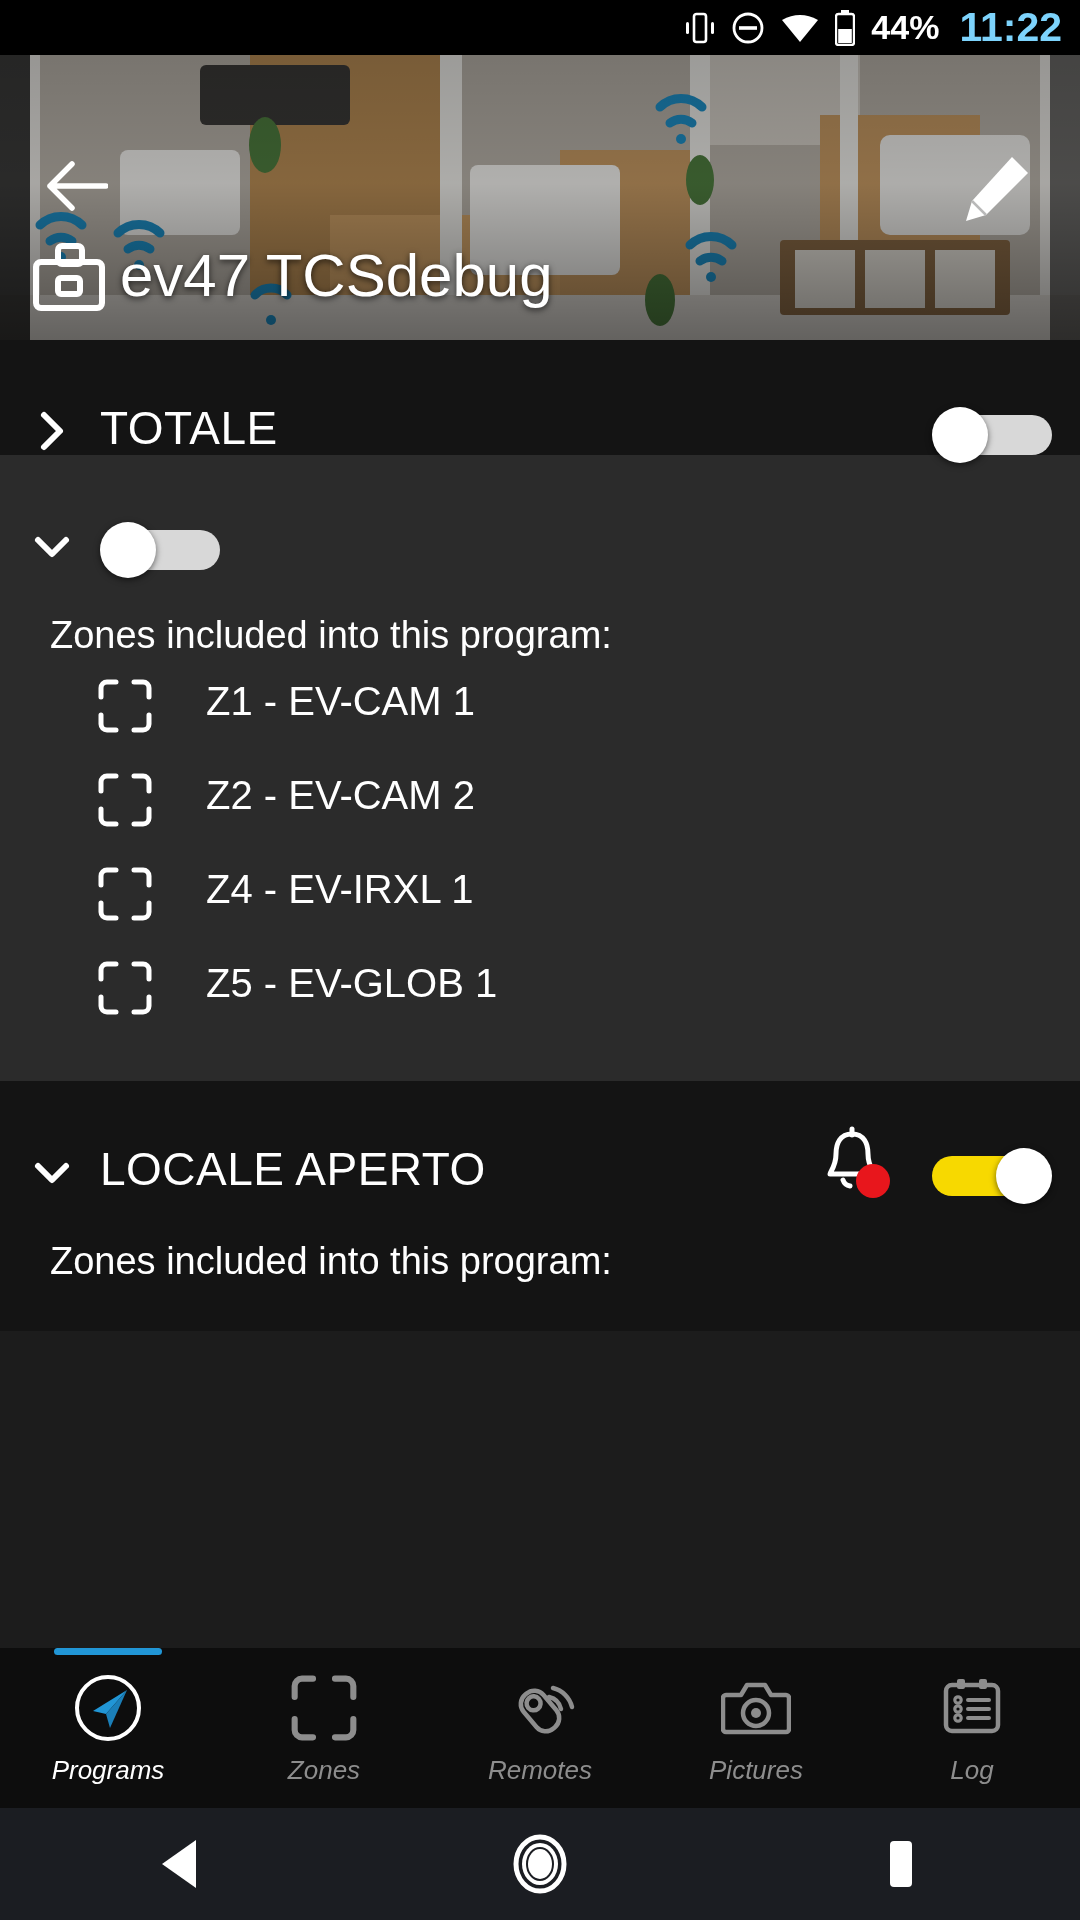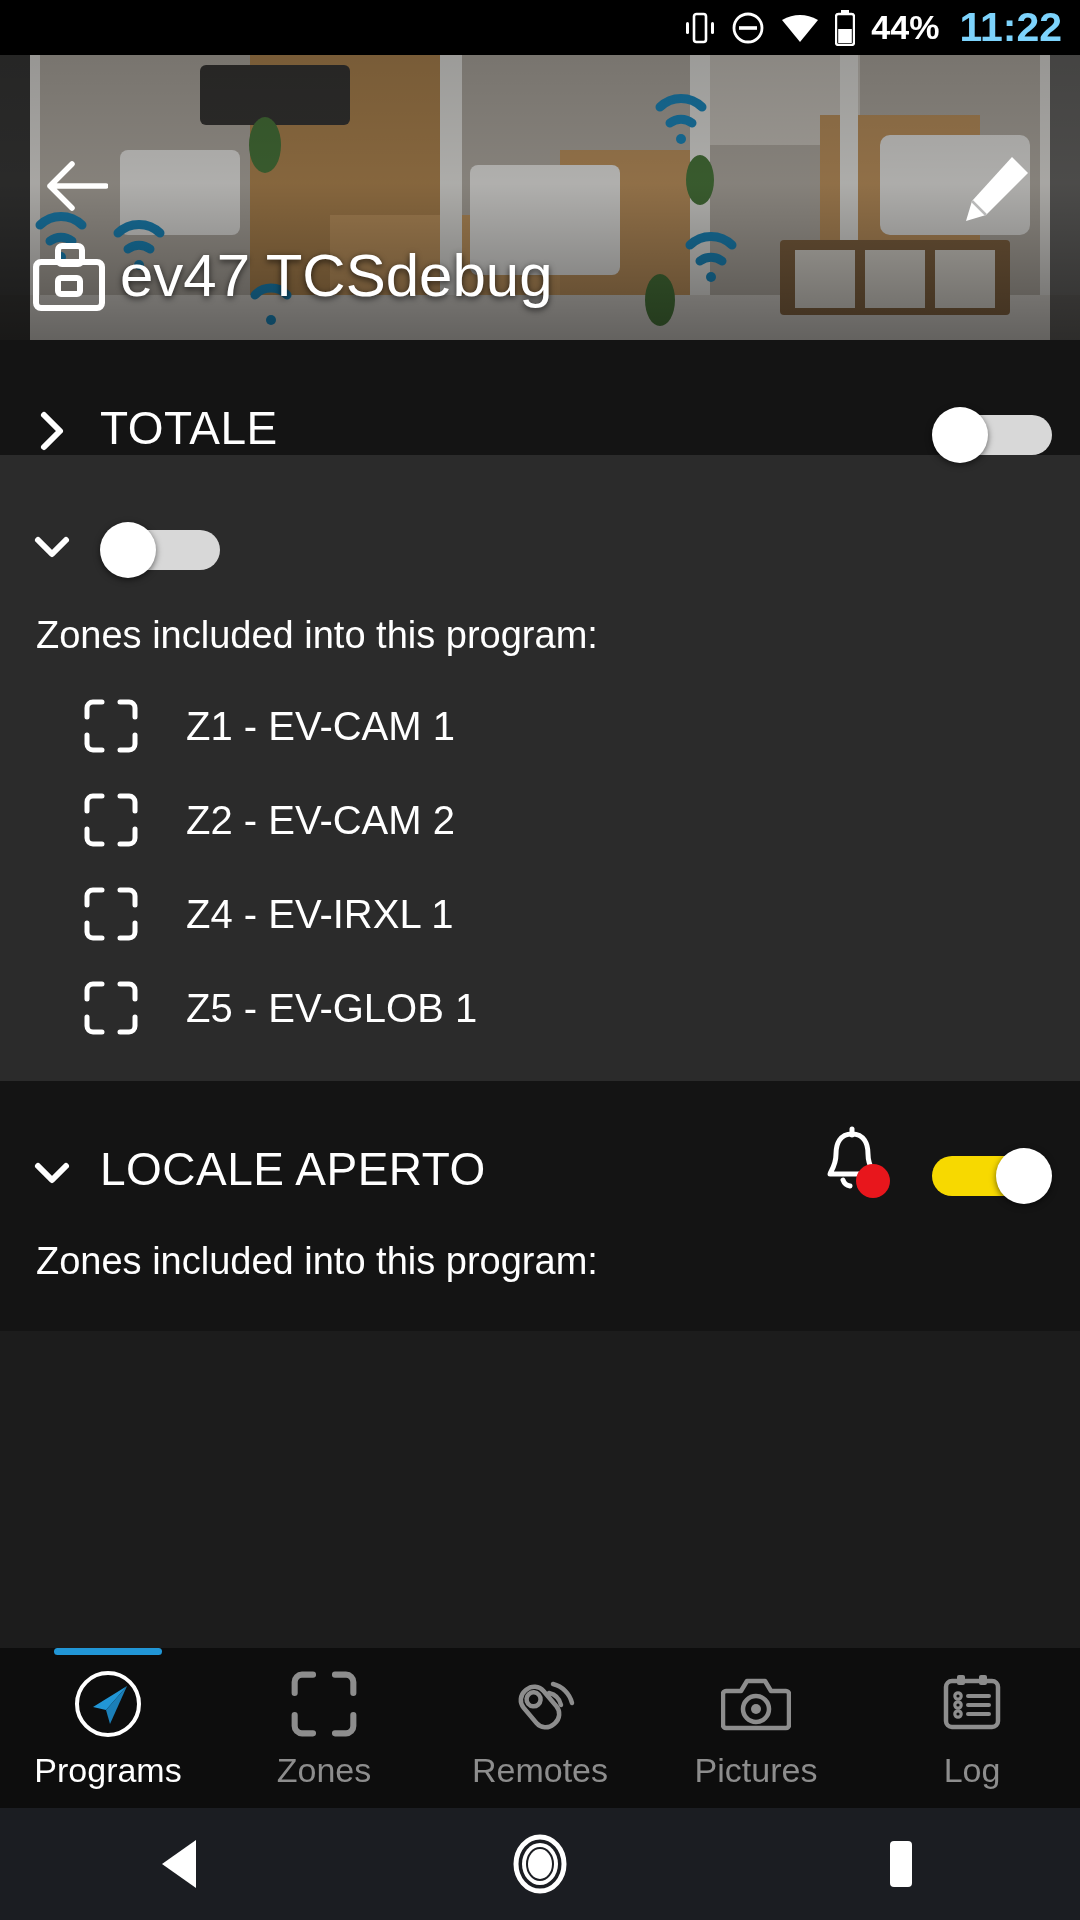--- a/index.html
+++ b/index.html
@@ -64,37 +64,37 @@
   }
   .sw .knob {
     position:absolute; top:0; width:56px; height:56px; border-radius:50%;
     background:#fff; box-shadow:0 2px 6px rgba(0,0,0,.55);
   }
   .sw.off .track { background:#d8d8d8; }
   .sw.off .knob  { left:0; }
   .sw.on  .track { background:#f7d900; left:0; right:auto; width:108px; }
   .sw.on  .knob  { right:0; }
 
-  .prog-body { background:#2b2b2b; padding:0 0 26px 2px; }
+  .prog-body { background:#2b2b2b; padding:0 0 26px 16px; }
   .prog-body.dark { background:#141414; }
   .zones-label { color:#fff; font-size:38px; padding:44px 0 22px 34px; font-weight:400; }
-  .zone-row { display:flex; align-items:center; height:94px; padding-left:82px; cursor:pointer; }
+  .zone-row { display:flex; align-items:flex-start; height:94px; padding-left:82px; cursor:pointer;gap:6px; }
   .zone-ico { position:relative; width:54px; height:54px; margin-right:48px; flex:0 0 auto; }
   .zone-x { position:absolute; left:-6px; bottom:-10px; width:44px; height:44px; }
   .zone-name { color:#fff; font-size:40px; font-weight:400; }
 
   
   .tabbar {
     position:absolute; left:0; bottom:112px; width:1080px; height:160px;
     background:#0d0d0d; display:flex;
   }
   .tab { position:relative; flex:1 1 0; display:flex; flex-direction:column;
          align-items:center; justify-content:center; gap:10px; cursor:pointer; }
   .tab .tabico { width:74px; height:74px; display:flex; align-items:center; justify-content:center; }
-  .tab .tablabel { font-size:34px; color:#8d8d8d; }
+  .tab .tablabel { font-size:26px; color:#8d8d8d;font-style:italic; }
   .tab.active .tablabel { color:#fff; }
   .tab .indicator {
     position:absolute; top:0; left:50%; transform:translateX(-50%);
     width:108px; height:7px; background:#2196d6; border-radius:4px; display:none;
   }
   .tab.active .indicator { display:block; }
 
   
   .navbar {
     position:absolute; left:0; bottom:0; width:1080px; height:112px;

